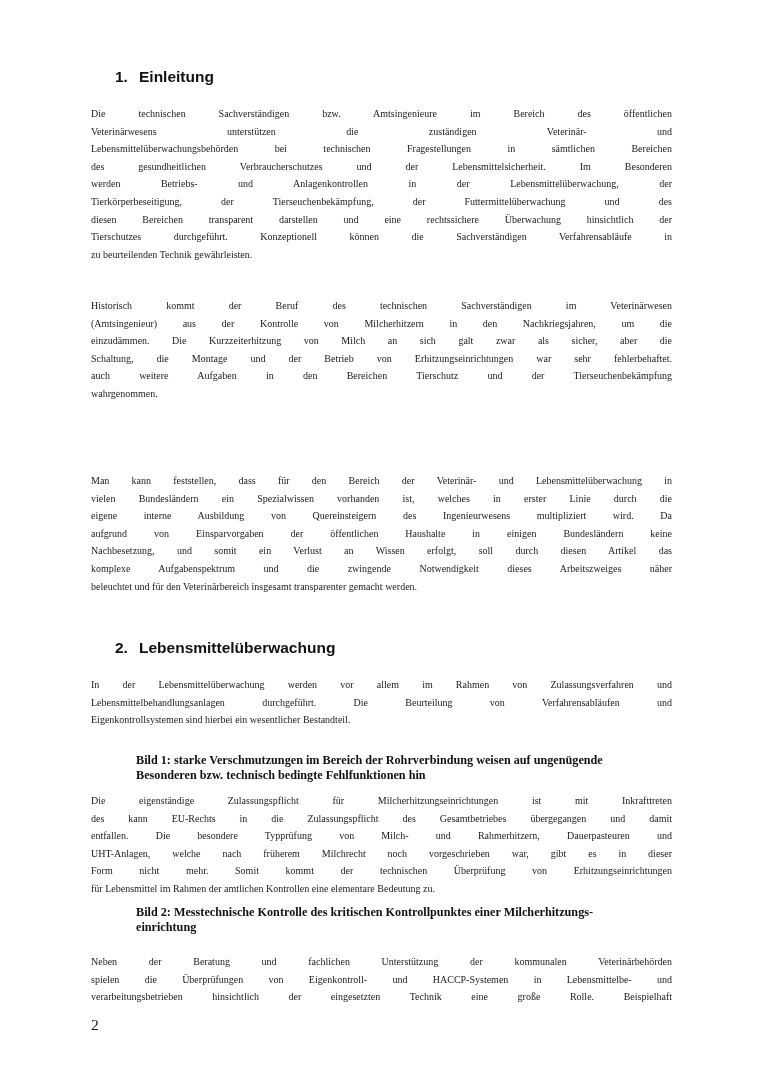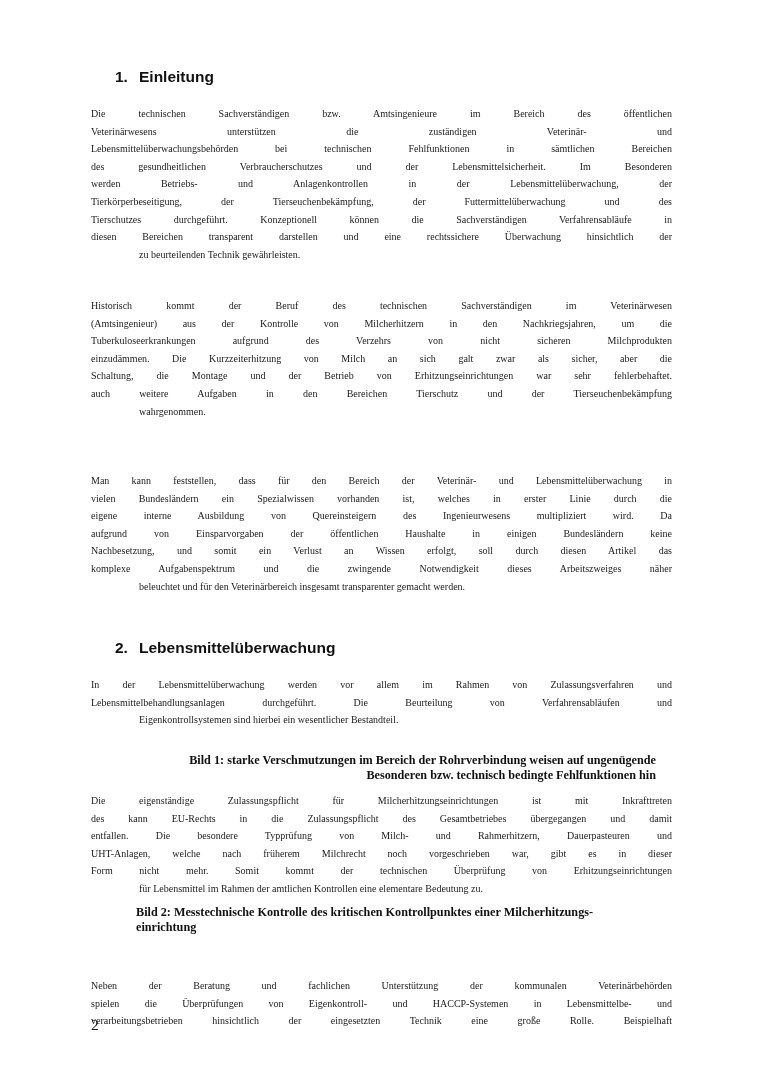--- a/index.html
+++ b/index.html
@@ -5,53 +5,52 @@
   html, body { margin: 0; padding: 0; background: #ffffff; }
   body { width: 763px; height: 1080px; position: relative; overflow: hidden;
          font-family: "Liberation Serif", "DejaVu Serif", serif; color: #1a1a1a; }
   .page { position: absolute; left: 0; top: 0; width: 763px; height: 1080px; }
   .block { position: absolute; left: 91px; width: 581px; }
   .heading { position: absolute; left: 115px; font-family: "Liberation Sans", "DejaVu Sans", sans-serif;
              font-weight: bold; font-size: 15.5px; color: #111; white-space: nowrap; }
   .heading .num { display: inline-block; width: 24px; }
   p.body { margin: 0; font-size: 10px; line-height: 17.6px; text-align: justify; }
   p.body span.line { display: block; text-align: justify; text-align-last: justify; white-space: nowrap; }
-  p.body span.line.last { text-align-last: left; margin-left: 48px; }
+  p.body span.line.last { text-align-last: left; }
   .caption { position: absolute; left: 136px; width: 520px; font-weight: bold; font-size: 12.2px;
              line-height: 14.6px; color: #111; }
   .pagenum { position: absolute; left: 91px; top: 1016px; font-size: 15.6px; }
 </style>
 </head>
 <body>
 
 <div class="page">
 
   <div class="heading" style="top:68px;">
     <span class="num">1.</span><span>Einleitung</span>
   </div>
 
   <div class="block" style="top:105px;">
     <p class="body">
       <span class="line">Die technischen Sachverständigen bzw. Amtsingenieure im Bereich des öffentlichen</span>
       <span class="line">Veterinärwesens unterstützen die zuständigen Veterinär- und</span>
-      <span class="line">Lebensmittelüberwachungsbehörden bei technischen Fehlfunktionen in sämtlichen Bereichen</span>
+      <span class="line">Lebensmittelüberwachungsbehörden bei technischen Fragestellungen in sämtlichen Bereichen</span>
       <span class="line">des gesundheitlichen Verbraucherschutzes und der Lebensmittelsicherheit. Im Besonderen</span>
       <span class="line">werden Betriebs- und Anlagenkontrollen in der Lebensmittelüberwachung, der</span>
       <span class="line">Tierkörperbeseitigung, der Tierseuchenbekämpfung, der Futtermittelüberwachung und des</span>
+      <span class="line">diesen Bereichen transparent darstellen und eine rechtssichere Überwachung hinsichtlich der</span>
       <span class="line">Tierschutzes durchgeführt. Konzeptionell können die Sachverständigen Verfahrensabläufe in</span>
-      <span class="line">diesen Bereichen transparent darstellen und eine rechtssichere Überwachung hinsichtlich der</span>
       <span class="line last">zu beurteilenden Technik gewährleisten.</span>
     </p>
   </div>
 
   <div class="block" style="top:297px;">
     <p class="body">
       <span class="line">Historisch kommt der Beruf des technischen Sachverständigen im Veterinärwesen</span>
       <span class="line">(Amtsingenieur) aus der Kontrolle von Milcherhitzern in den Nachkriegsjahren, um die</span>
-      <span class="line">Tuberkuloseerkrankungen aufgrund des Verzehrs von nicht sicheren Milchprodukten</span>
       <span class="line">einzudämmen. Die Kurzzeiterhitzung von Milch an sich galt zwar als sicher, aber die</span>
       <span class="line">Schaltung, die Montage und der Betrieb von Erhitzungseinrichtungen  war sehr fehlerbehaftet.</span>
       <span class="line">auch weitere Aufgaben in den Bereichen Tierschutz und der Tierseuchenbekämpfung</span>
       <span class="line last">wahrgenommen.</span>
     </p>
   </div>
 
   <div class="block" style="top:472px;">
     <p class="body">
       <span class="line">Man kann feststellen, dass für den Bereich der Veterinär- und Lebensmittelüberwachung in</span>
@@ -69,42 +68,42 @@
   </div>
 
   <div class="block" style="top:676px;">
     <p class="body">
       <span class="line">In der Lebensmittelüberwachung werden vor allem im Rahmen von Zulassungsverfahren und</span>
       <span class="line">Lebensmittelbehandlungsanlagen durchgeführt. Die Beurteilung von Verfahrensabläufen und</span>
       <span class="line last">Eigenkontrollsystemen sind hierbei ein wesentlicher Bestandteil.</span>
     </p>
   </div>
 
-  <div class="caption" style="top:753px;text-align:right;">
+  <div class="caption" style="top:753px;">
     <div>Bild 1: starke Verschmutzungen im Bereich der Rohrverbindung weisen auf ungenügende</div>
     <div>Besonderen bzw. technisch bedingte Fehlfunktionen hin</div>
   </div>
 
   <div class="block" style="top:792px;">
     <p class="body">
       <span class="line">Die eigenständige Zulassungspflicht für Milcherhitzungseinrichtungen ist mit Inkrafttreten</span>
       <span class="line">des kann EU-Rechts in die Zulassungspflicht des Gesamtbetriebes übergegangen und damit</span>
       <span class="line">entfallen. Die besondere Typprüfung von Milch- und Rahmerhitzern, Dauerpasteuren und</span>
       <span class="line">UHT-Anlagen, welche nach früherem Milchrecht noch vorgeschrieben war, gibt es in dieser</span>
       <span class="line">Form nicht mehr. Somit kommt der technischen Überprüfung von Erhitzungseinrichtungen</span>
       <span class="line last">für Lebensmittel im Rahmen der amtlichen Kontrollen eine elementare Bedeutung zu.</span>
     </p>
   </div>
 
   <div class="caption" style="top:905px;">
     <div>Bild 2: Messtechnische Kontrolle des kritischen Kontrollpunktes einer Milcherhitzungs-</div>
     <div>einrichtung</div>
   </div>
 
-  <div class="block" style="top:953px;margin-top:24px;">
+  <div class="block" style="top:953px;">
     <p class="body">
       <span class="line">Neben der Beratung und fachlichen Unterstützung der kommunalen Veterinärbehörden</span>
       <span class="line">spielen die Überprüfungen von Eigenkontroll- und HACCP-Systemen in Lebensmittelbe- und</span>
       <span class="line">verarbeitungsbetrieben hinsichtlich der eingesetzten Technik eine große Rolle. Beispielhaft</span>
     </p>
   </div>
 
   <div class="pagenum">2</div>
 
 </div>

